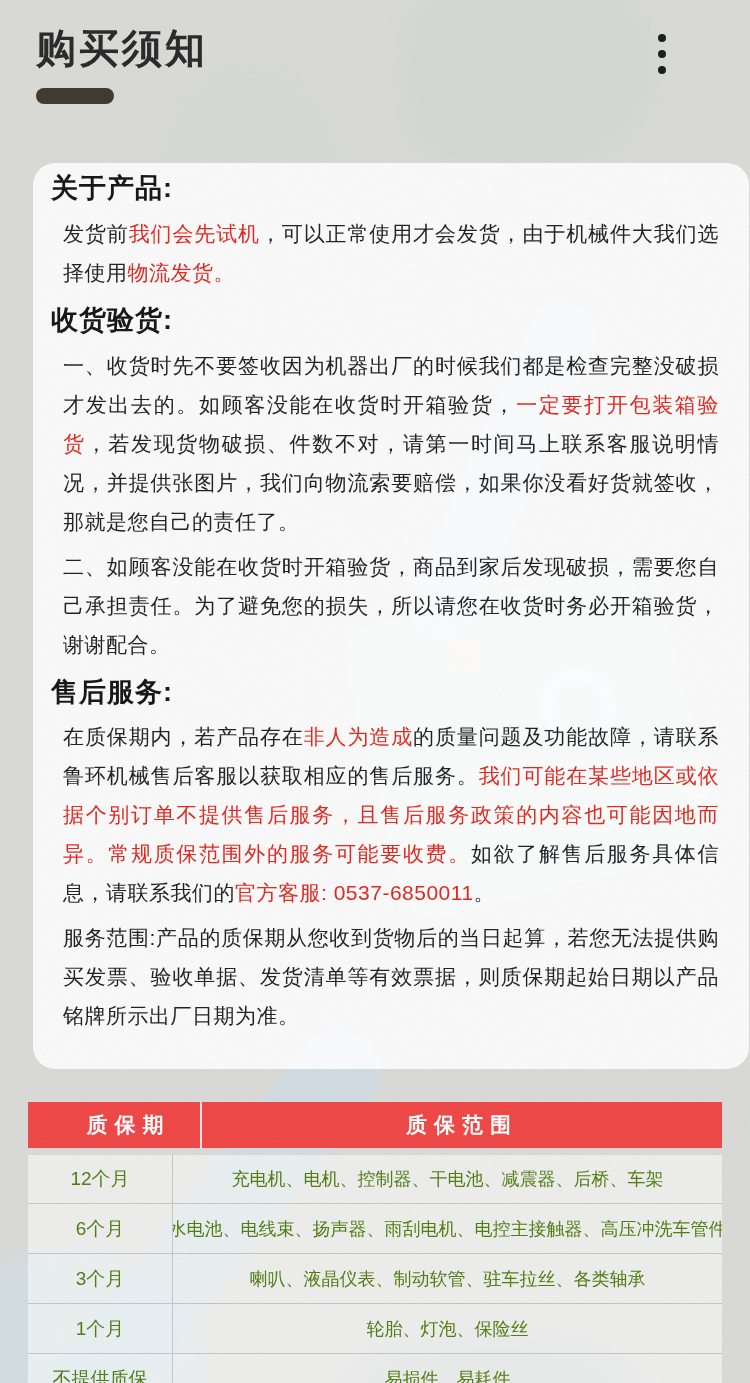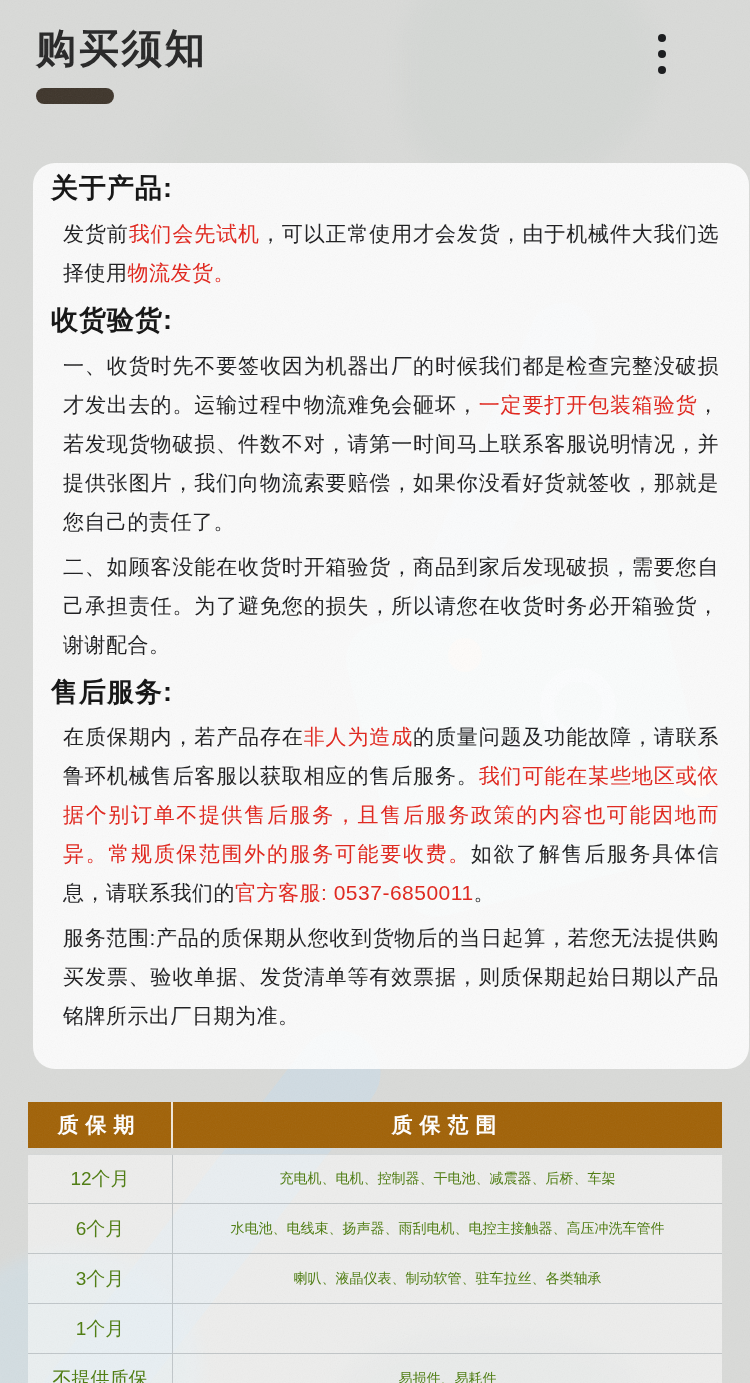--- a/index.html
+++ b/index.html
@@ -40,33 +40,33 @@
     border-radius:22px;
     padding:9px 18px 28px;
   }
   .card h2 { font-size:27px; font-weight:700; color:#121212; margin:12px 0 8px; letter-spacing:1px; line-height:1.25; }
   .card h2.first { margin-top:0; }
   .para { font-size:21px; font-weight:500; line-height:39px; color:#1d1d1f; margin:0 12px 6px; letter-spacing:.5px; text-align:justify; }
   .red { color:#e1251c; }
 
   
   .wtable { position:relative; z-index:2; margin:33px 28px 0; width:694px; }
-  .thead { display:flex; height:46px; background:#a16207; color:#ffffff;
-           font-size:21px; font-weight:700; letter-spacing:7px; }
+  .thead { display:flex; height:46px; background:#ef4444; color:#ffffff;
+           font-size:21px; font-weight:700; letter-spacing:7px;padding-left:29px; }
   .th { display:flex; align-items:center; justify-content:center; }
   .th-period { width:145px; border-right:2px solid rgba(255,255,255,.85); }
   .th-scope  { flex:1; }
   .tbody { margin-top:6px; }
   .trow { display:flex; height:50px; background:rgba(253,254,254,.55);
           border-bottom:1px solid rgba(150,158,162,.5); }
   .trow.first { border-top:1px solid rgba(150,158,162,.25); }
   .td { display:flex; align-items:center; justify-content:center;
         color:#4d7c0f; font-weight:500; white-space:nowrap; overflow:hidden; }
   .td-period { width:145px; font-size:19px; border-right:1px solid rgba(150,158,162,.5); }
-  .td-scope  { flex:1; font-size:14px; padding:0 8px; }
+  .td-scope  { flex:1; font-size:18px; padding:0 8px; }
 </style>
 </head>
 <body>
 
 <div class="wm wm-top-blob"></div>
 <div class="wm wm-top-blob2"></div>
 <div class="wm wm-band-1"></div>
 <div class="wm wm-body-blob"></div>
 <div class="wm wm-ring"></div>
 <div class="wm wm-cream-1"></div>
@@ -84,21 +84,21 @@
     <span class="dot"></span>
   </div>
 </header>
 
 <main class="card">
 
   <h2 class="first">关于产品:</h2>
   <p class="para"><span>发货前</span><span class="red">我们会先试机</span><span>，可以正常使用才会发货，由于机械件大我们选择使用</span><span class="red">物流发货。</span></p>
 
   <h2>收货验货:</h2>
-  <p class="para"><span>一、收货时先不要签收因为机器出厂的时候我们都是检查完整没破损才发出去的。运输过程中物流难免会砸坏，</span><span class="red">一定要打开包装箱验货</span><span>，若发现货物破损、件数不对，请第一时间马上联系客服说明情况，并提供张图片，我们向物流索要赔偿，如果你没看好货就签收，那就是您自己的责任了。</span></p>
+  <p class="para"><span>一、收货时先不要签收因为机器出厂的时候我们都是检查完整没破损才发出去的。如顾客没能在收货时开箱验货，</span><span class="red">一定要打开包装箱验货</span><span>，若发现货物破损、件数不对，请第一时间马上联系客服说明情况，并提供张图片，我们向物流索要赔偿，如果你没看好货就签收，那就是您自己的责任了。</span></p>
   <p class="para"><span>二、如顾客没能在收货时开箱验货，商品到家后发现破损，需要您自己承担责任。为了避免您的损失，所以请您在收货时务必开箱验货，谢谢配合。</span></p>
 
   <h2>售后服务:</h2>
   <p class="para"><span>在质保期内，若产品存在</span><span class="red">非人为造成</span><span>的质量问题及功能故障，请联系鲁环机械售后客服以获取相应的售后服务。</span><span class="red">我们可能在某些地区或依据个别订单不提供售后服务，且售后服务政策的内容也可能因地而异。常规质保范围外的服务可能要收费。</span><span>如欲了解售后服务具体信息，请联系我们的</span><span class="red">官方客服: 0537-6850011</span><span>。</span></p>
 
   <p class="para"><span>服务范围:产品的质保期从您收到货物后的当日起算，若您无法提供购买发票、验收单据、发货清单等有效票据，则质保期起始日期以产品铭牌所示出厂日期为准。</span></p>
 </main>
 
 <section class="wtable">
   <div class="thead">
@@ -113,20 +113,21 @@
     <div class="trow">
       <div class="td td-period">6个月</div>
       <div class="td td-scope">水电池、电线束、扬声器、雨刮电机、电控主接触器、高压冲洗车管件</div>
     </div>
     <div class="trow">
       <div class="td td-period">3个月</div>
       <div class="td td-scope">喇叭、液晶仪表、制动软管、驻车拉丝、各类轴承</div>
     </div>
     <div class="trow">
       <div class="td td-period">1个月</div>
+      <div class="td td-scope">轮胎、灯泡、保险丝</div>
     </div>
     <div class="trow">
       <div class="td td-period">不提供质保</div>
       <div class="td td-scope">易损件、易耗件</div>
     </div>
   </div>
 </section>
 
 <svg class="noise" width="750" height="1383" aria-hidden="true">
   <filter id="grain">

